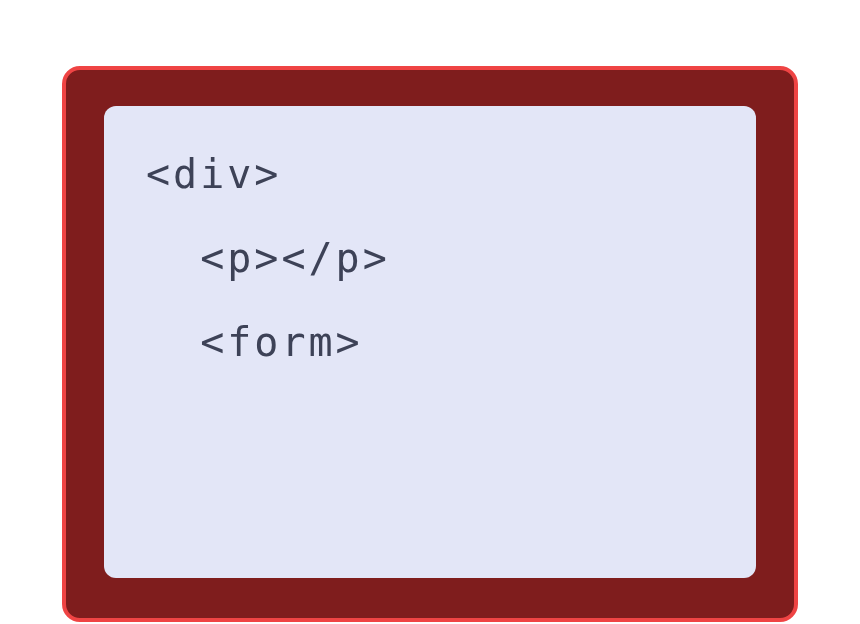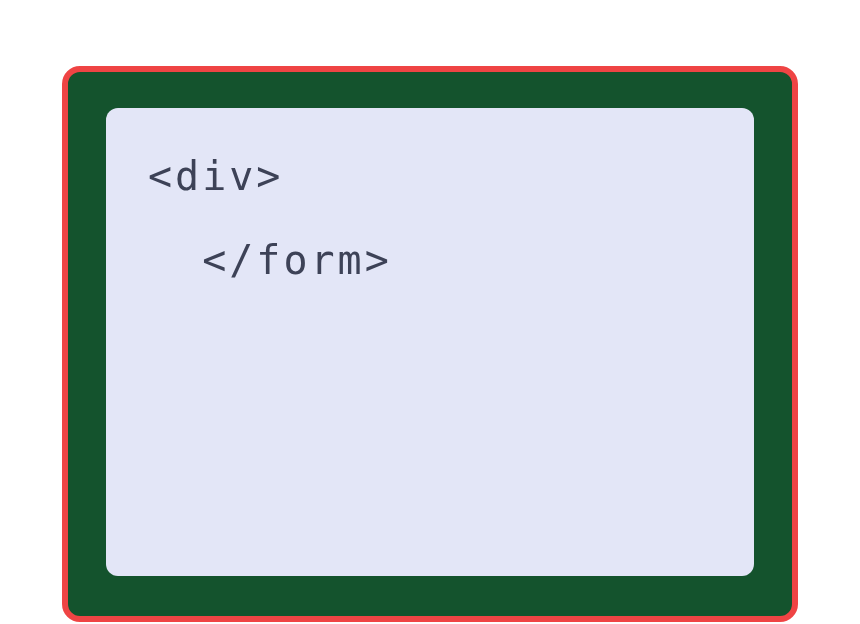--- a/index.html
+++ b/index.html
@@ -17,22 +17,22 @@
       width: 860px;
       height: 624px;
     }
 
     .code-card {
       position: absolute;
       left: 62px;
       top: 66px;
       width: 736px;
       height: 556px;
-      background: #14532d;
-      border: 6px solid #ef4444;
+      background: #7f1d1d;
+      border: 4px solid #ef4444;
       border-radius: 18px;
     }
 
     .code-panel {
       position: absolute;
       left: 38px;
       top: 36px;
       right: 38px;
       bottom: 40px;
       background: #e3e6f7;
@@ -54,17 +54,18 @@
     }
   </style>
 </head>
 <body>
 
 <div class="stage">
   <div class="code-card">
     <div class="code-panel">
       <div class="code-block">
         <div class="code-line">&lt;div&gt;</div>
-        <div class="code-line">  &lt;/form&gt;</div>
+        <div class="code-line">  &lt;p&gt;&lt;/p&gt;</div>
+        <div class="code-line">  &lt;form&gt;</div>
       </div>
     </div>
   </div>
 </div>
 
 </body></html>

